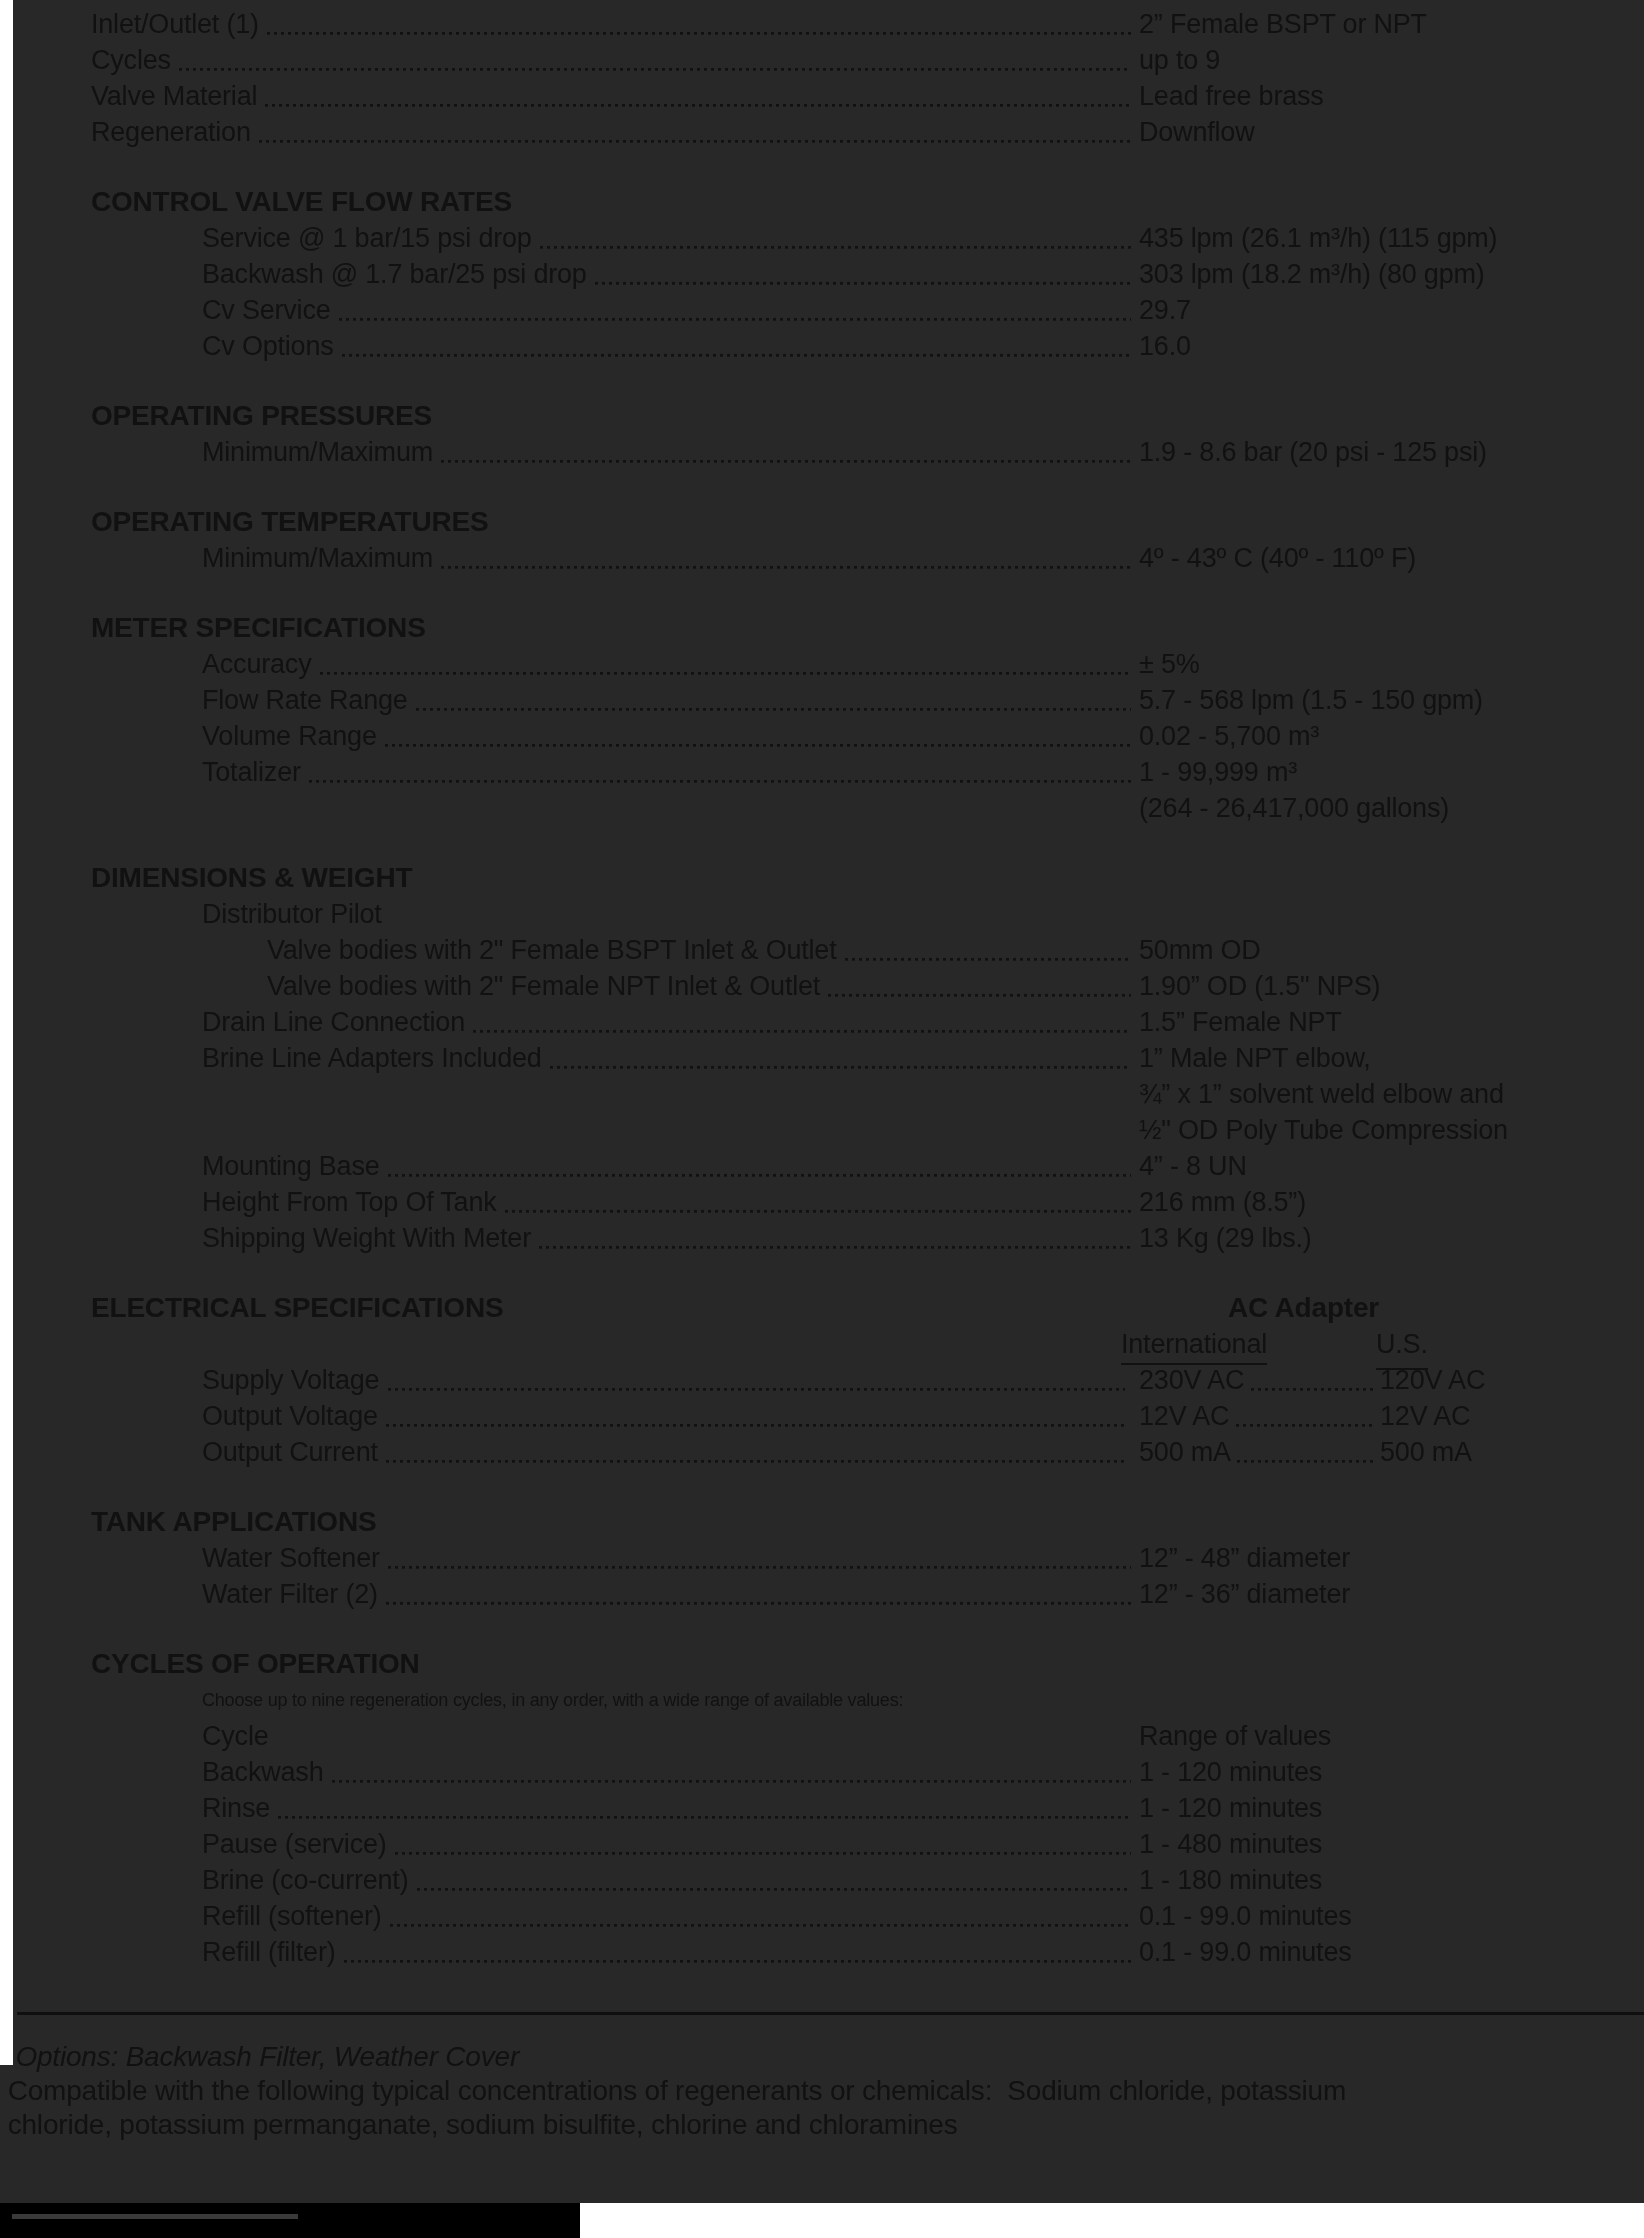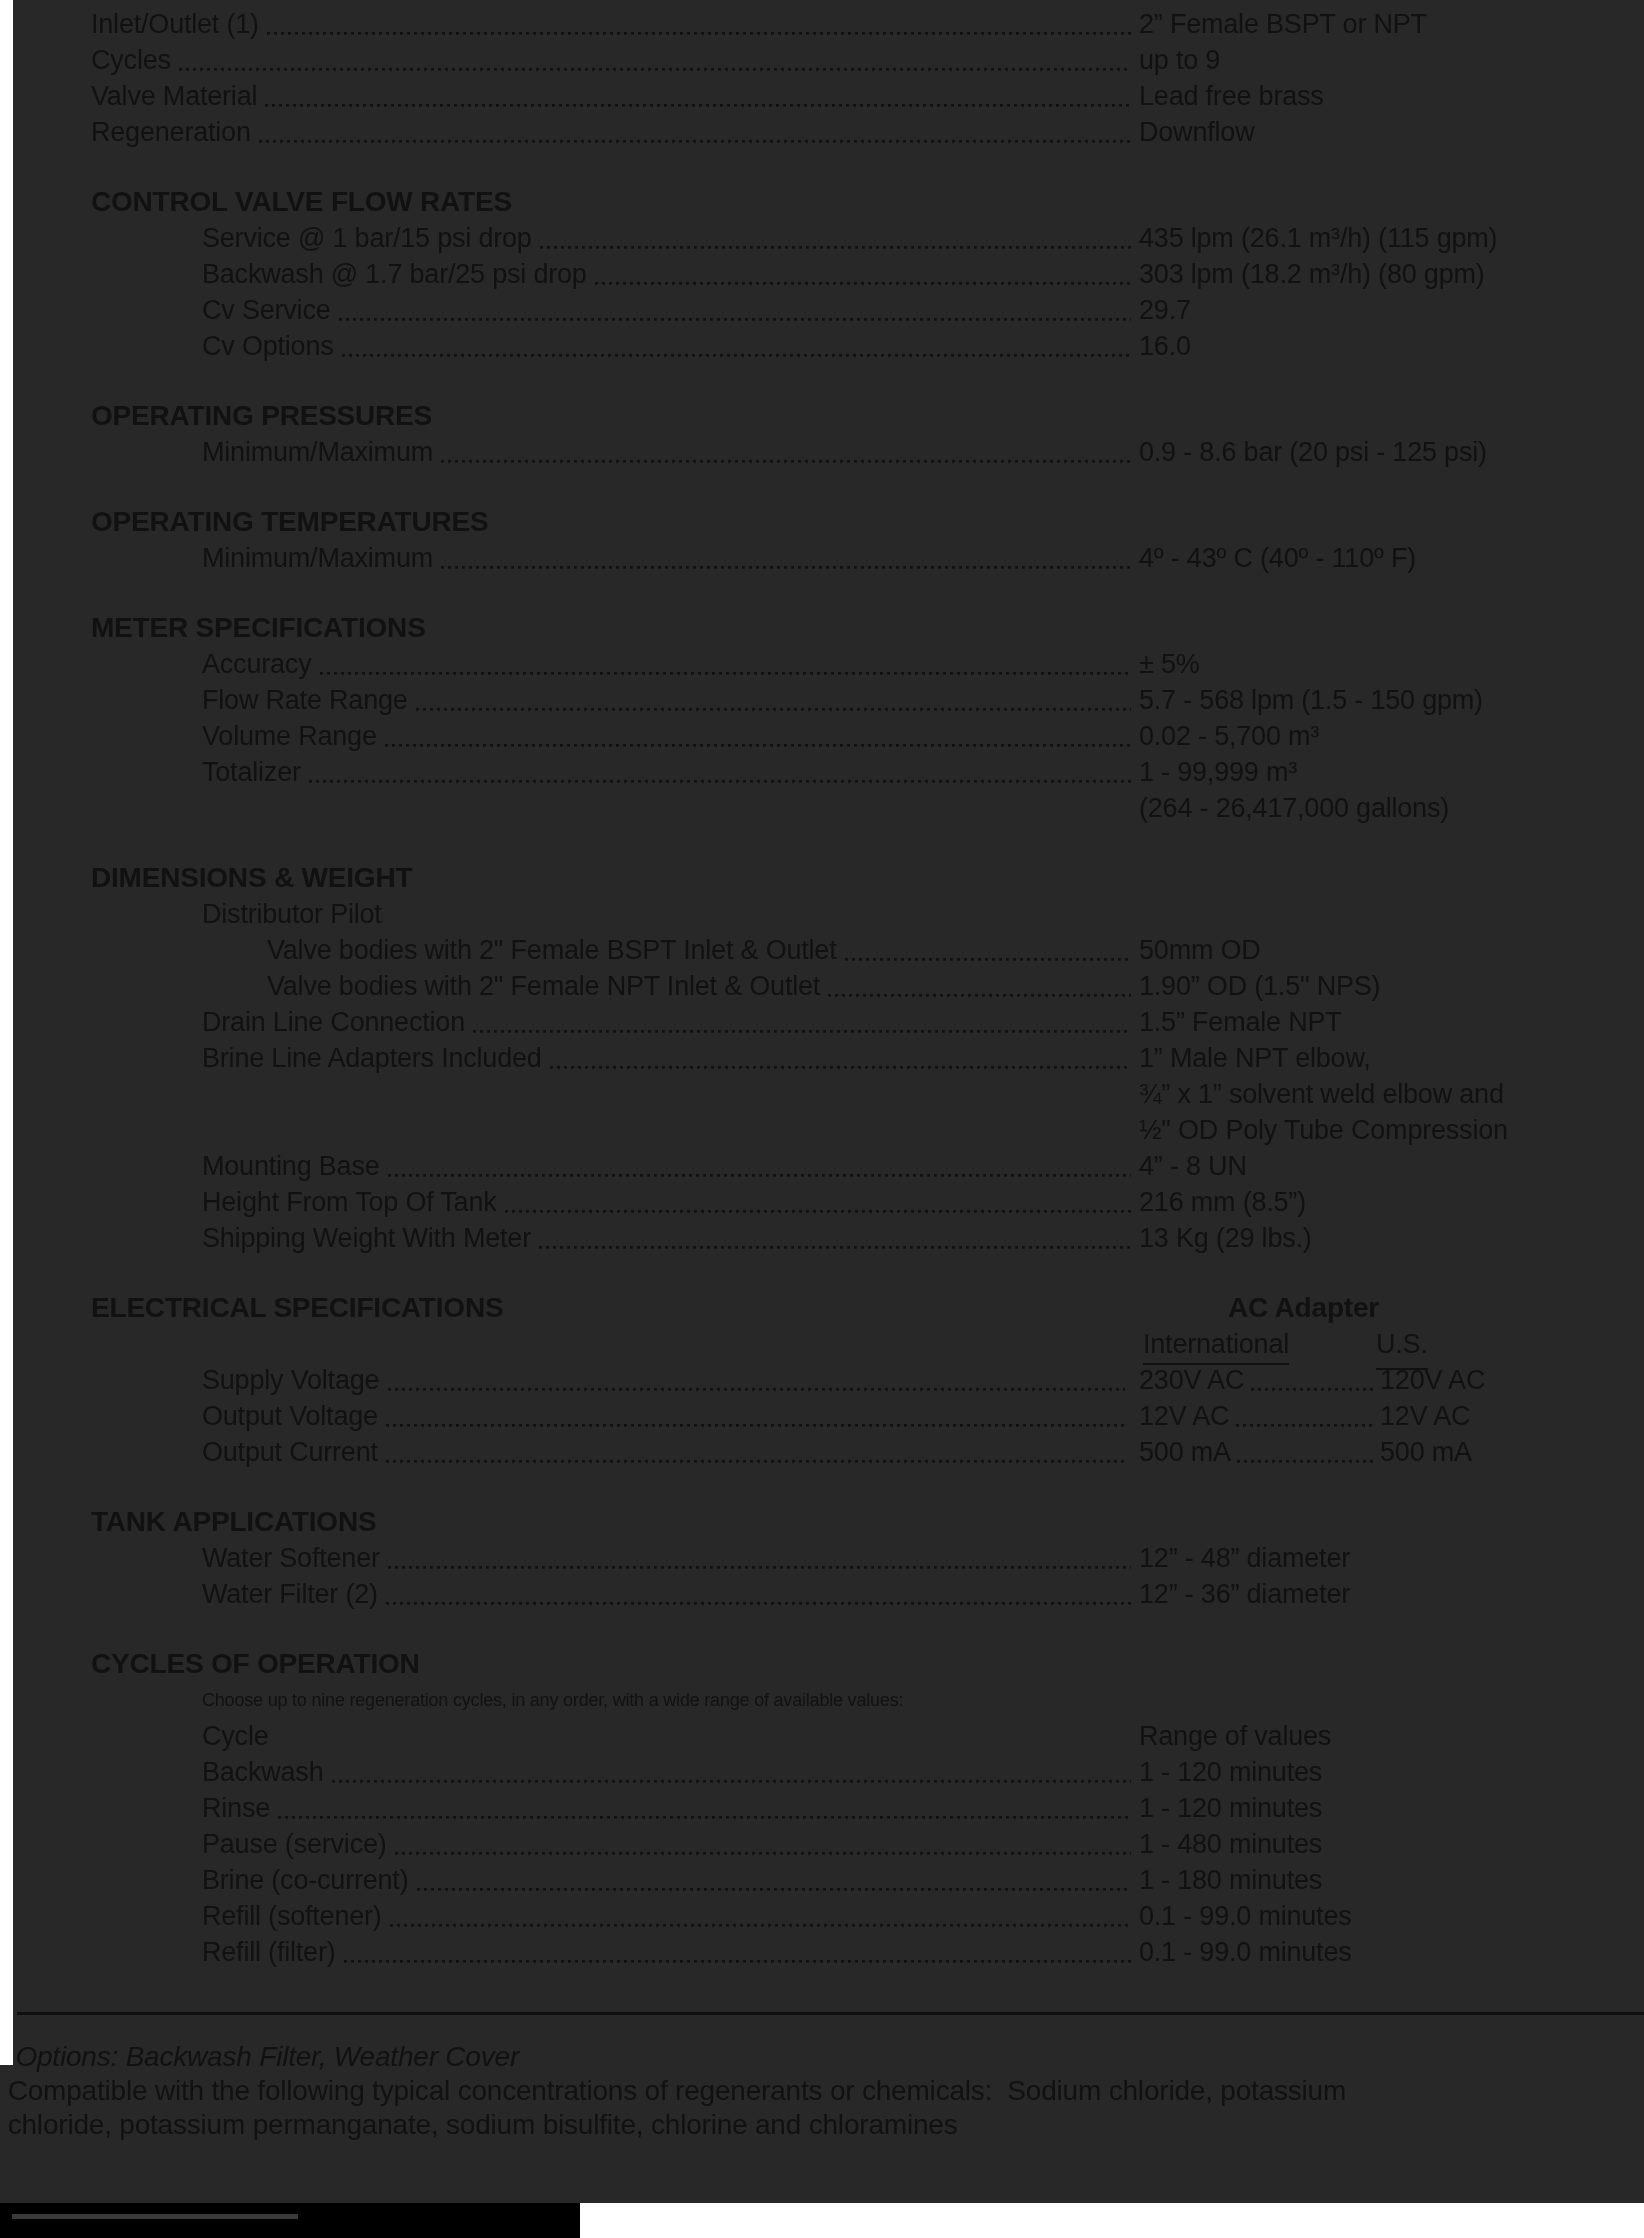--- a/index.html
+++ b/index.html
@@ -39,21 +39,21 @@
     background-image:radial-gradient(circle 1.5px,#111 98%,rgba(0,0,0,0) 100%);
     background-size:7px 4.6px;background-repeat:repeat-x;background-position:left center;
   }
   .heading-row{
     position:relative;
     font-weight:700;font-size:28px;line-height:36px;
     margin-top:34px;white-space:nowrap;width:1554px;
   }
   .heading-right{position:absolute;left:1137px;top:0;font-weight:700;}
   .colhdr-row{position:relative;height:36px;width:1554px;font-size:27px;line-height:36px;}
-  .colhdr-intl{position:absolute;left:1052px;top:0;border-bottom:2.3px solid #111;padding-bottom:0.8px;}
+  .colhdr-intl{position:absolute;left:1030px;top:0;border-bottom:2.3px solid #111;padding-bottom:0.8px;}
   .colhdr-us{position:absolute;left:1285px;top:0;border-bottom:2.3px solid #111;padding-bottom:6px;}
   .note-row{font-size:18px;line-height:36px;padding-left:111px;white-space:nowrap;}
   .divider{margin:42px 0 0 17px;border-top:3.1px solid #0f0f0f;width:1628px;}
   .footer{padding:25px 0 0 7.7px;font-size:28px;line-height:34px;}
   .footer-line{white-space:pre;}
   .options-line{font-style:italic;margin-left:7.7px;margin-bottom:0;}
   .bottom-band{position:absolute;left:0;top:2203px;width:1645px;height:36px;background:#ffffff;}
   .bottom-band-black{position:absolute;left:0;top:0;width:580px;height:36px;background:#000000;}
   .bottom-gray-bar{position:absolute;left:11.6px;top:10.8px;width:286px;height:5.4px;background:#3a3a3a;}
 </style>
@@ -102,21 +102,21 @@
       </div>
       <div class="row indent1">
         <span class="label">Cv Options </span>
         <div class="leader"></div>
         <span class="value">16.0</span>
       </div>
       <div class="heading-row"><span>OPERATING PRESSURES</span></div>
       <div class="row indent1">
         <span class="label">Minimum/Maximum </span>
         <div class="leader"></div>
-        <span class="value">0.9 - 8.6 bar (20 psi - 125 psi)</span>
+        <span class="value">1.9 - 8.6 bar (20 psi - 125 psi)</span>
       </div>
       <div class="heading-row"><span>OPERATING TEMPERATURES</span></div>
       <div class="row indent1">
         <span class="label">Minimum/Maximum </span>
         <div class="leader"></div>
         <span class="value">4º - 43º C (40º - 110º F)</span>
       </div>
       <div class="heading-row"><span>METER SPECIFICATIONS</span></div>
       <div class="row indent1">
         <span class="label">Accuracy </span>

